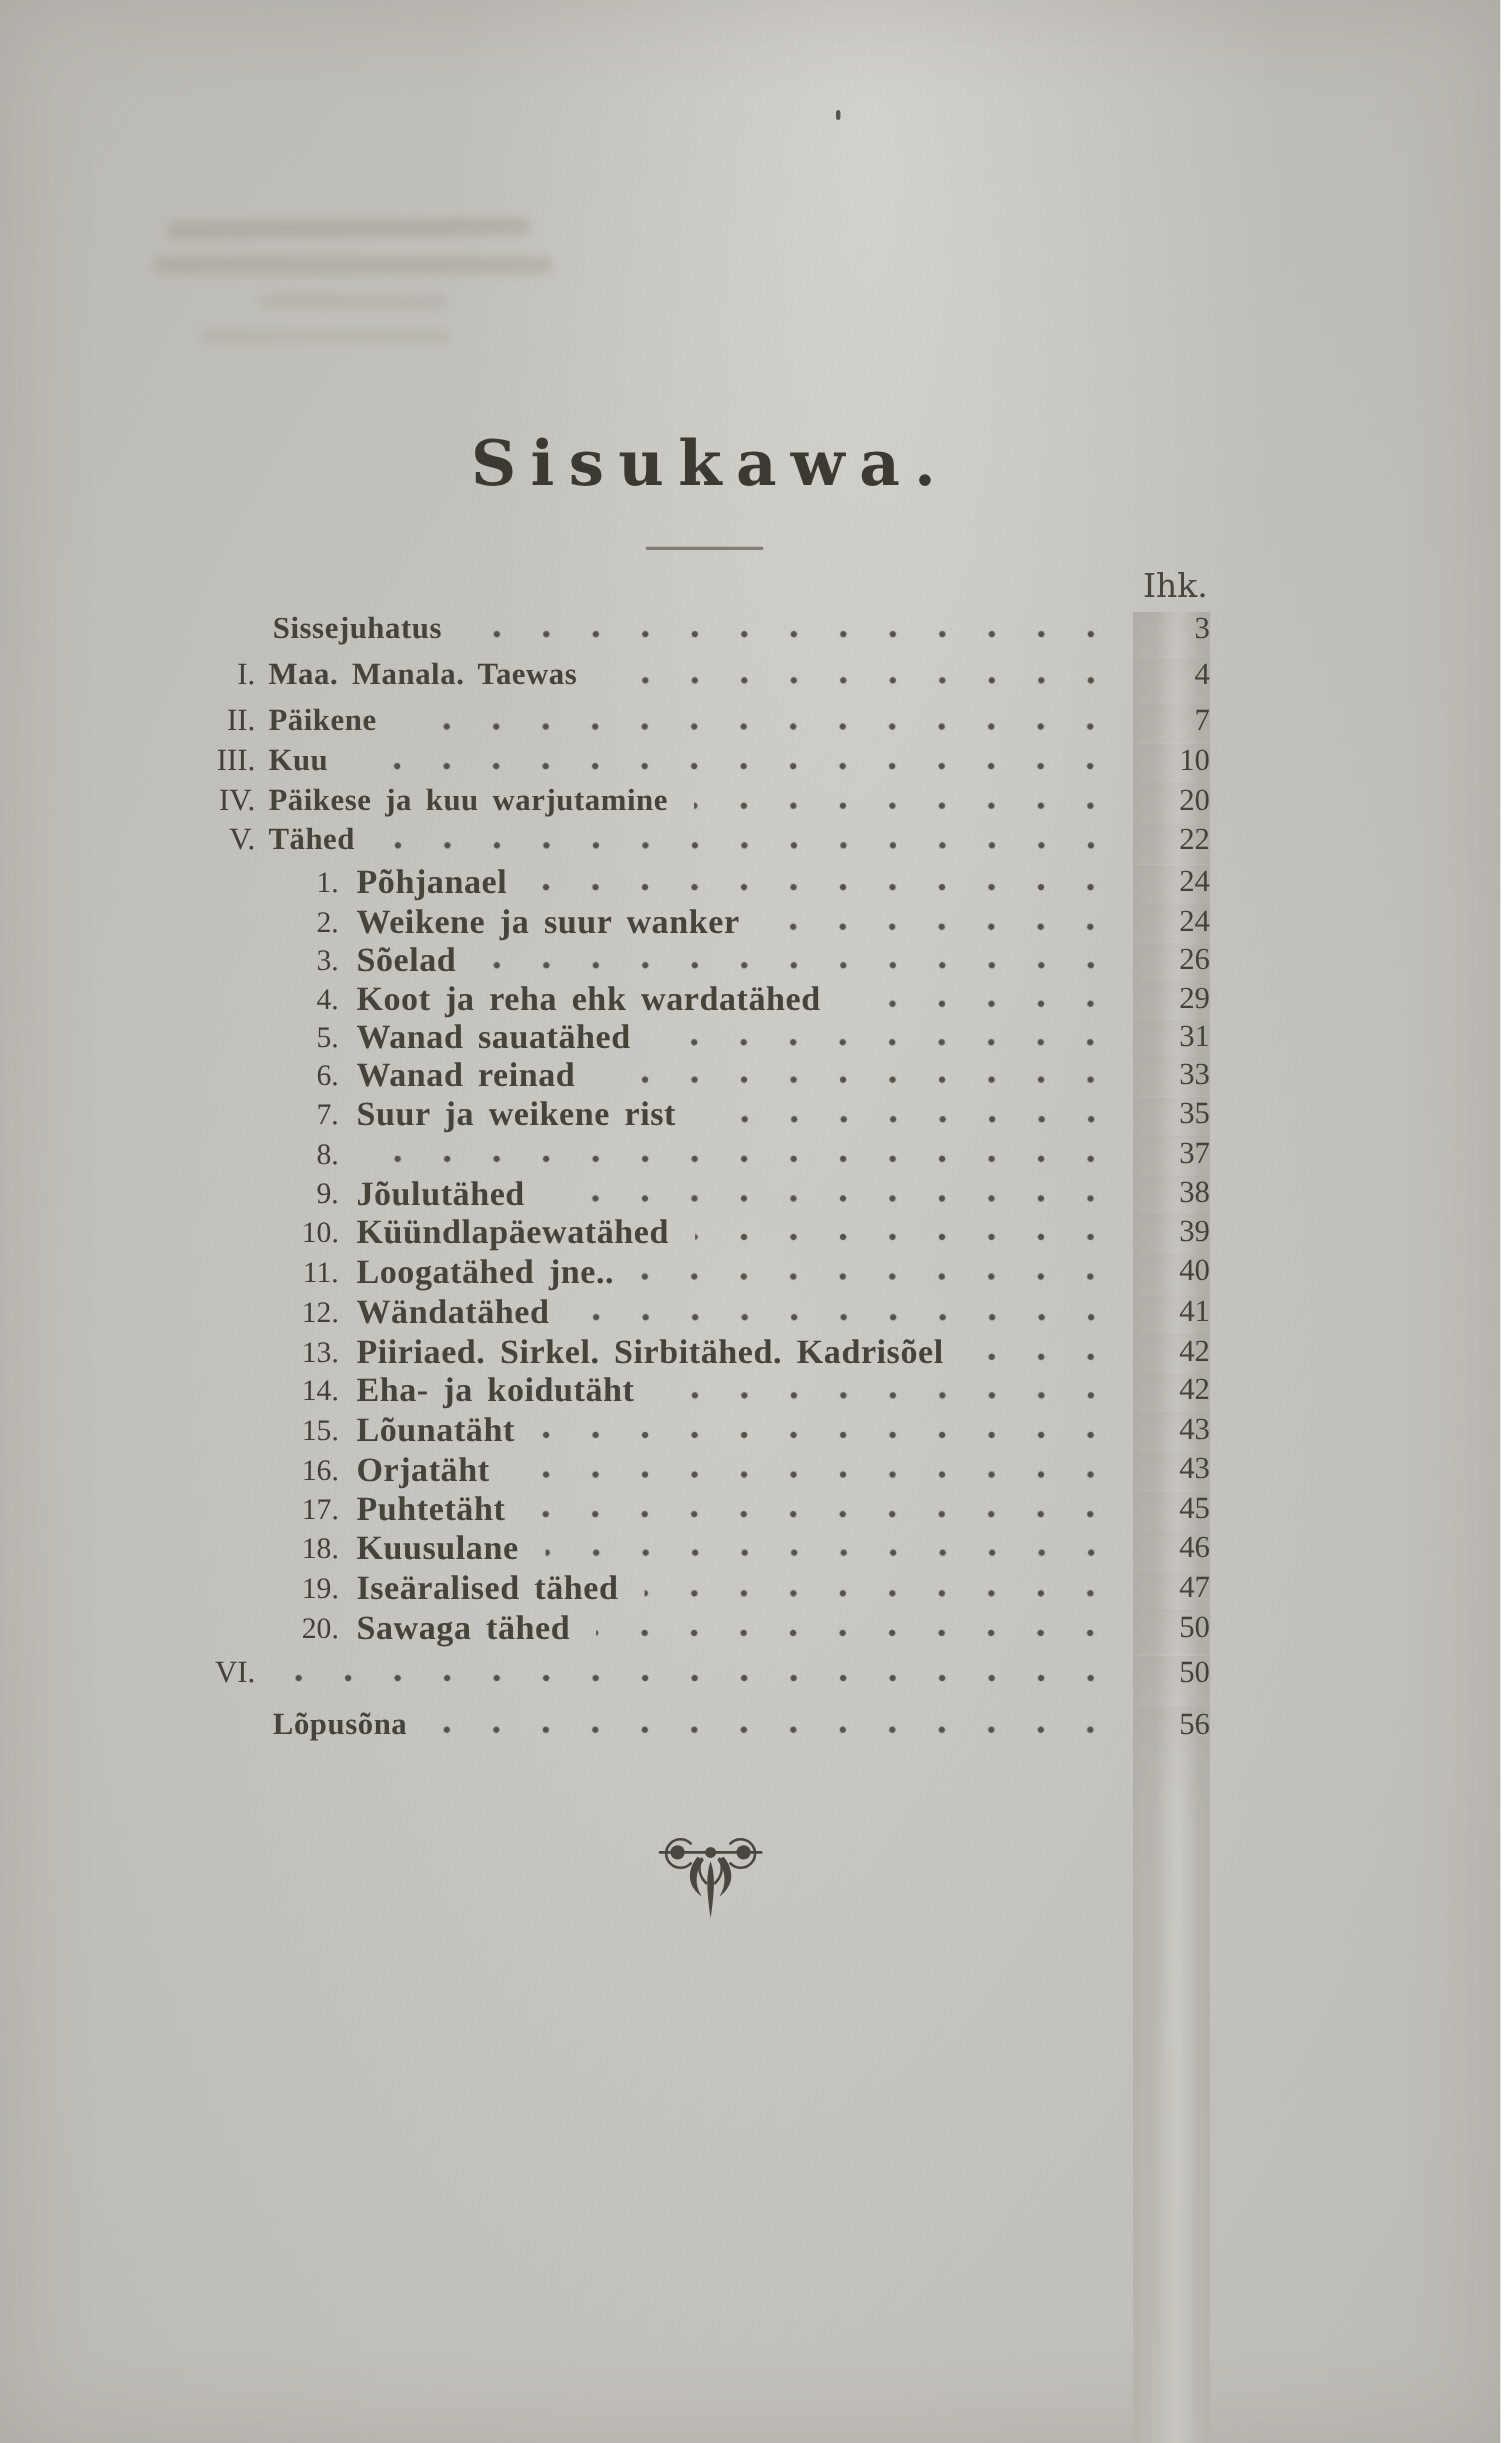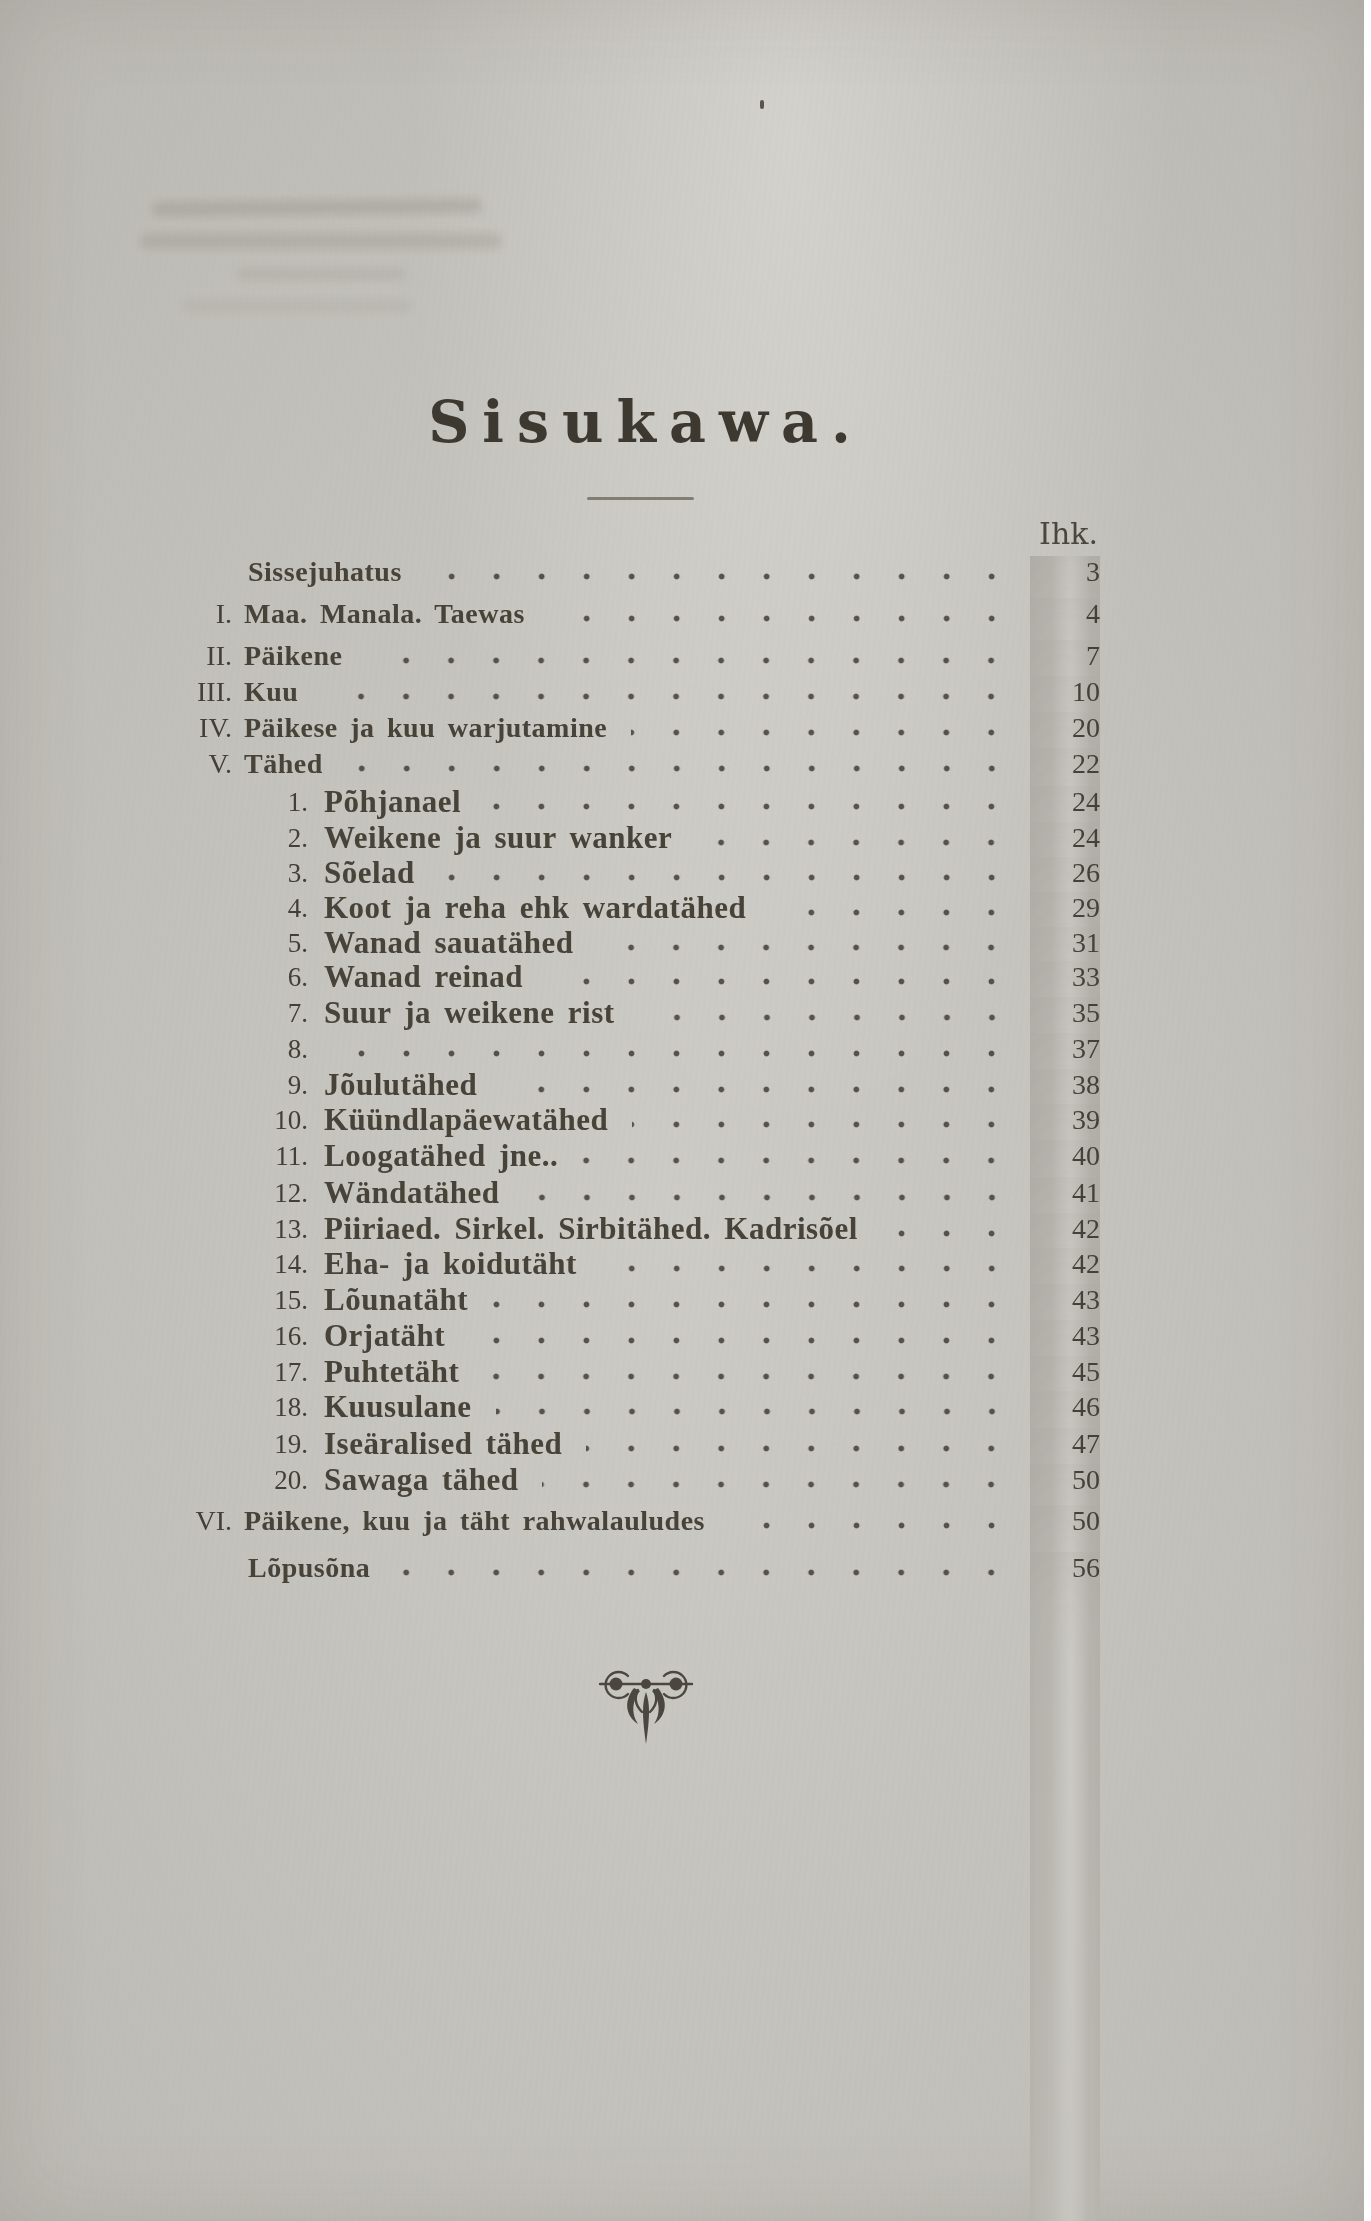--- a/index.html
+++ b/index.html
@@ -229,21 +229,20 @@
         <span class="page">47</span>
       </div>
     <div class="row lvl-sub" style="top:1464px">
         <span class="num">20.</span>
         <span class="label">Sawaga tähed</span>
         <span class="leader"></span>
         <span class="page">50</span>
       </div>
     <div class="row lvl-roman" style="top:1505px">
         <span class="num">VI.</span>
-        <span class="label">Päikene, kuu ja täht rahwalauludes</span>
         <span class="leader"></span>
         <span class="page">50</span>
       </div>
     <div class="row lvl-plain" style="top:1552px">
         <span class="num"></span>
         <span class="label">Lõpusõna</span>
         <span class="leader"></span>
         <span class="page">56</span>
       </div>
   </div>

